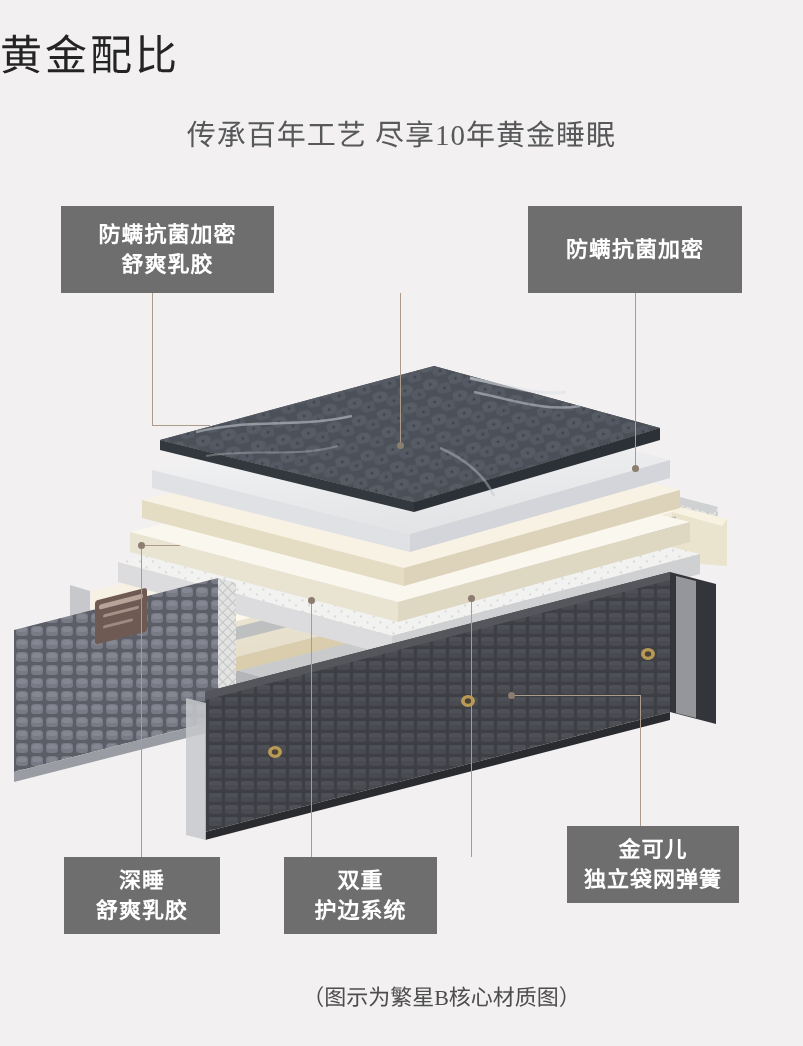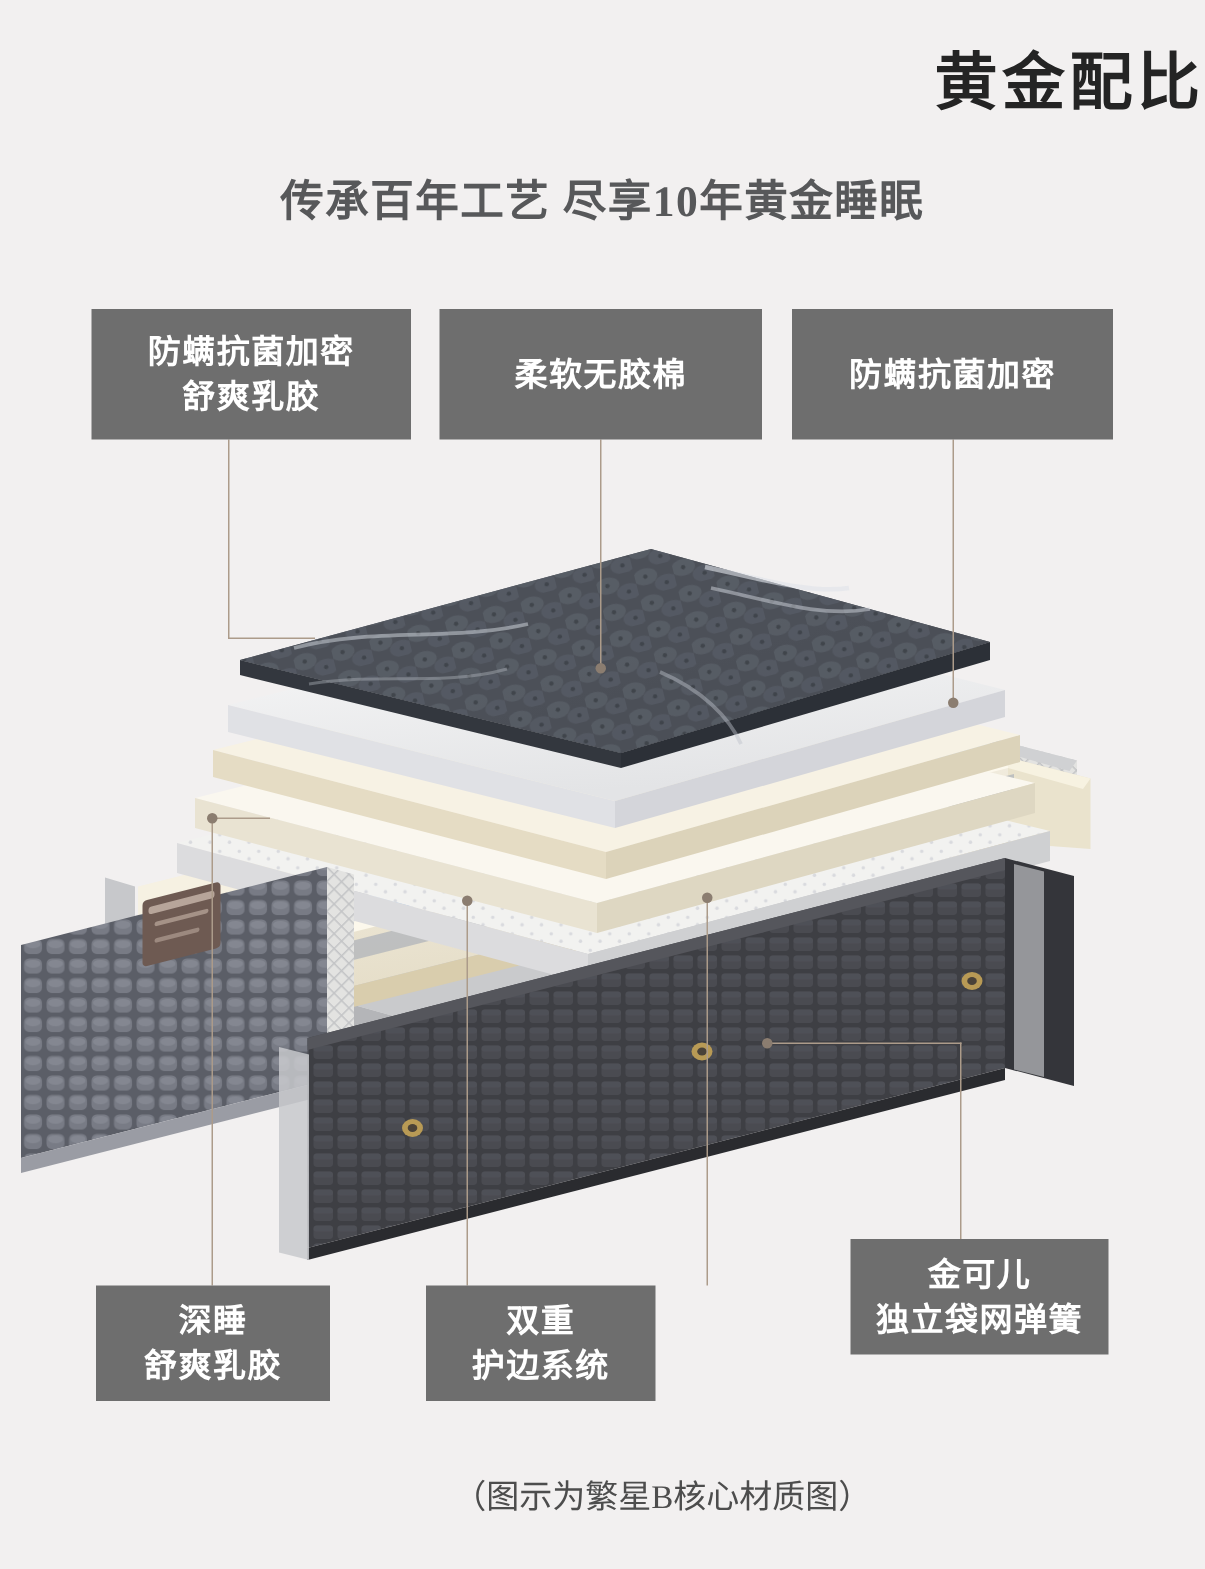--- a/index.html
+++ b/index.html
@@ -18,36 +18,36 @@
     background: #f2f0f0;
     overflow: hidden;
     margin: 0 auto;
   }
 
   
   .title {
     position: absolute;
     left: 0; top: 30px;
     width: 803px;
-    text-align: right;
+    text-align: left;
     font-size: 42px;
     line-height: 52px;
-    font-weight: 700;
+    font-weight: 400;
     color: #242424;
     letter-spacing: 3px;
     font-family: "Liberation Serif", "DejaVu Serif", serif;
   }
   .subtitle {
     position: absolute;
     left: 0; top: 115px;
     width: 803px;
     text-align: center;
     font-size: 29px;
     line-height: 40px;
-    font-weight: 700;
+    font-weight: 400;
     color: #57585a;
     letter-spacing: 1px;
     font-family: "Liberation Serif", "DejaVu Serif", serif;
   }
   .footnote {
     position: absolute;
     left: 0; top: 983px;
     width: 803px;
     text-align: center;
     font-size: 22px;
@@ -355,21 +355,20 @@
   <div class="leader v" style="left:471px; top:598px; height:259px;"></div>
   <div class="dot" style="left:468px; top:595px;"></div>
 
   <div class="dot" style="left:508px; top:692px;"></div>
   <div class="leader h" style="left:511px; top:695px; width:130px;"></div>
   <div class="leader v" style="left:640px; top:695px; height:162px;"></div>
 
   <div class="chip" style="left:61px; top:206px; width:213px; height:87px;">防螨抗菌加密
 舒爽乳胶</div>
 
-  <div class="chip" style="left:293px; top:206px; width:215px; height:87px;">柔软无胶棉</div>
 
   <div class="chip" style="left:528px; top:206px; width:214px; height:87px;">防螨抗菌加密</div>
 
   <div class="chip" style="left:64px; top:857px; width:156px; height:77px;">深睡
 舒爽乳胶</div>
 
   <div class="chip" style="left:236px; top:857px; width:153px; height:77px;margin-left:48px;">双重
 护边系统</div>
 
 

